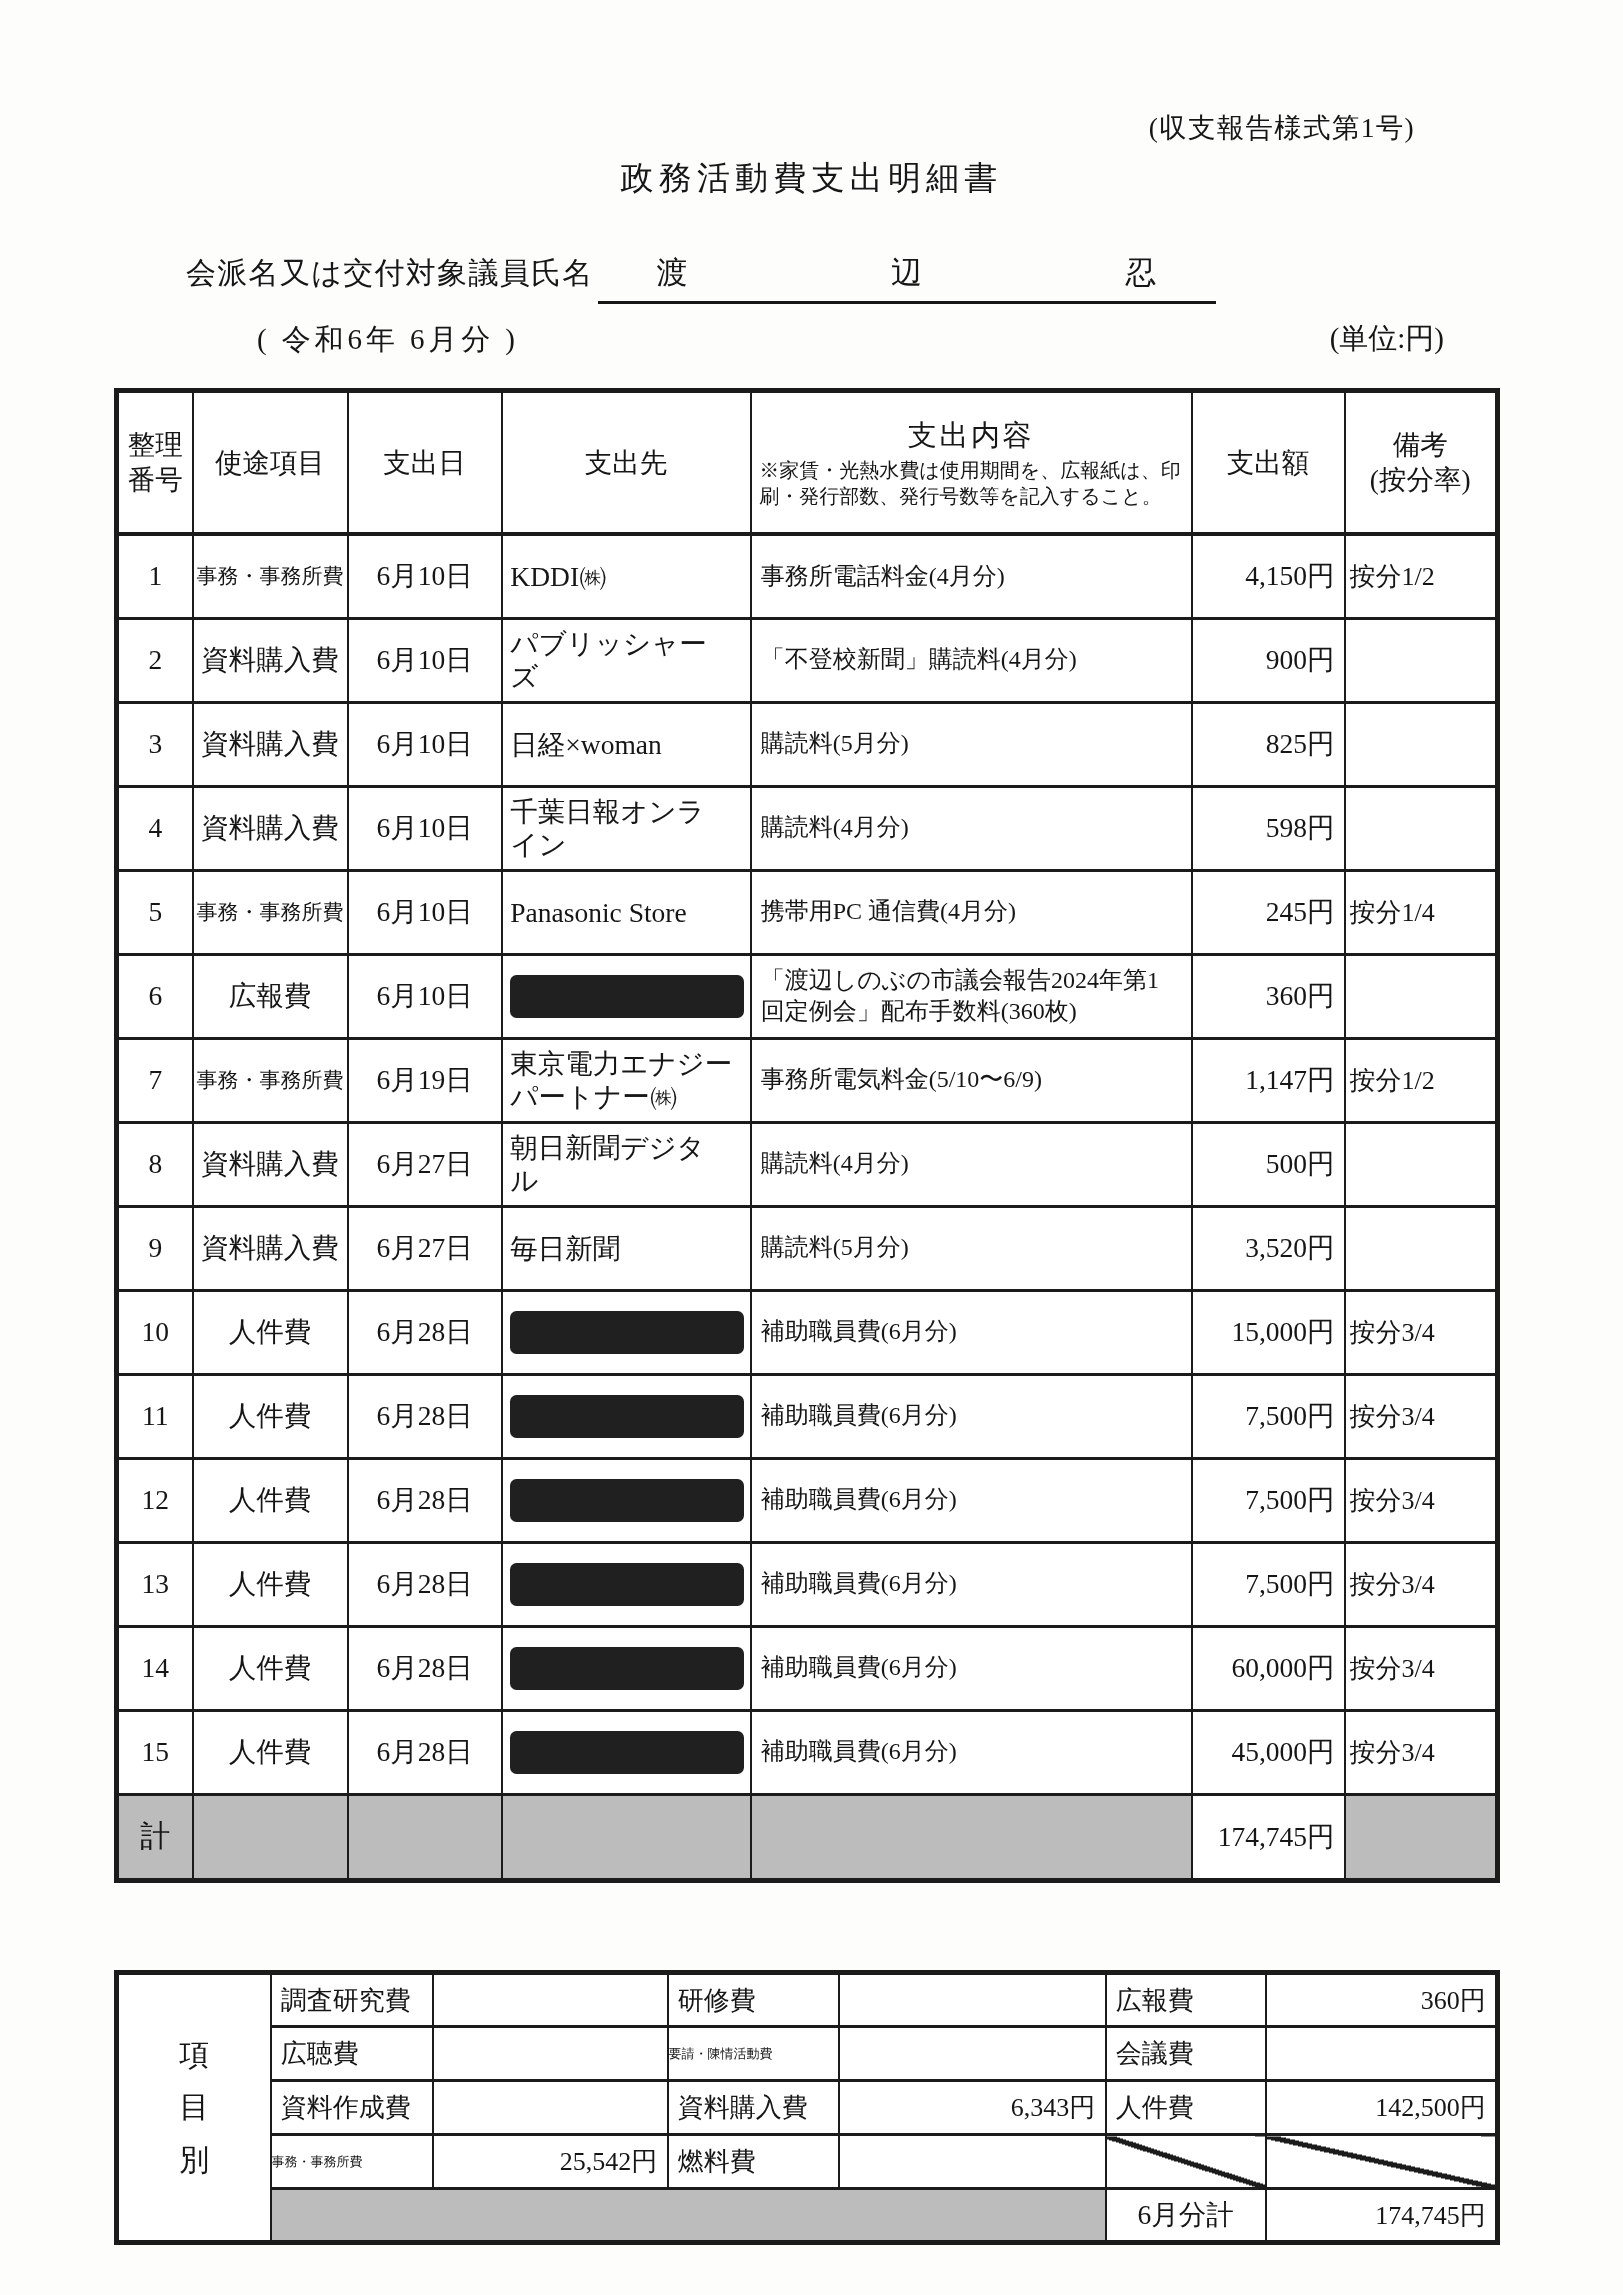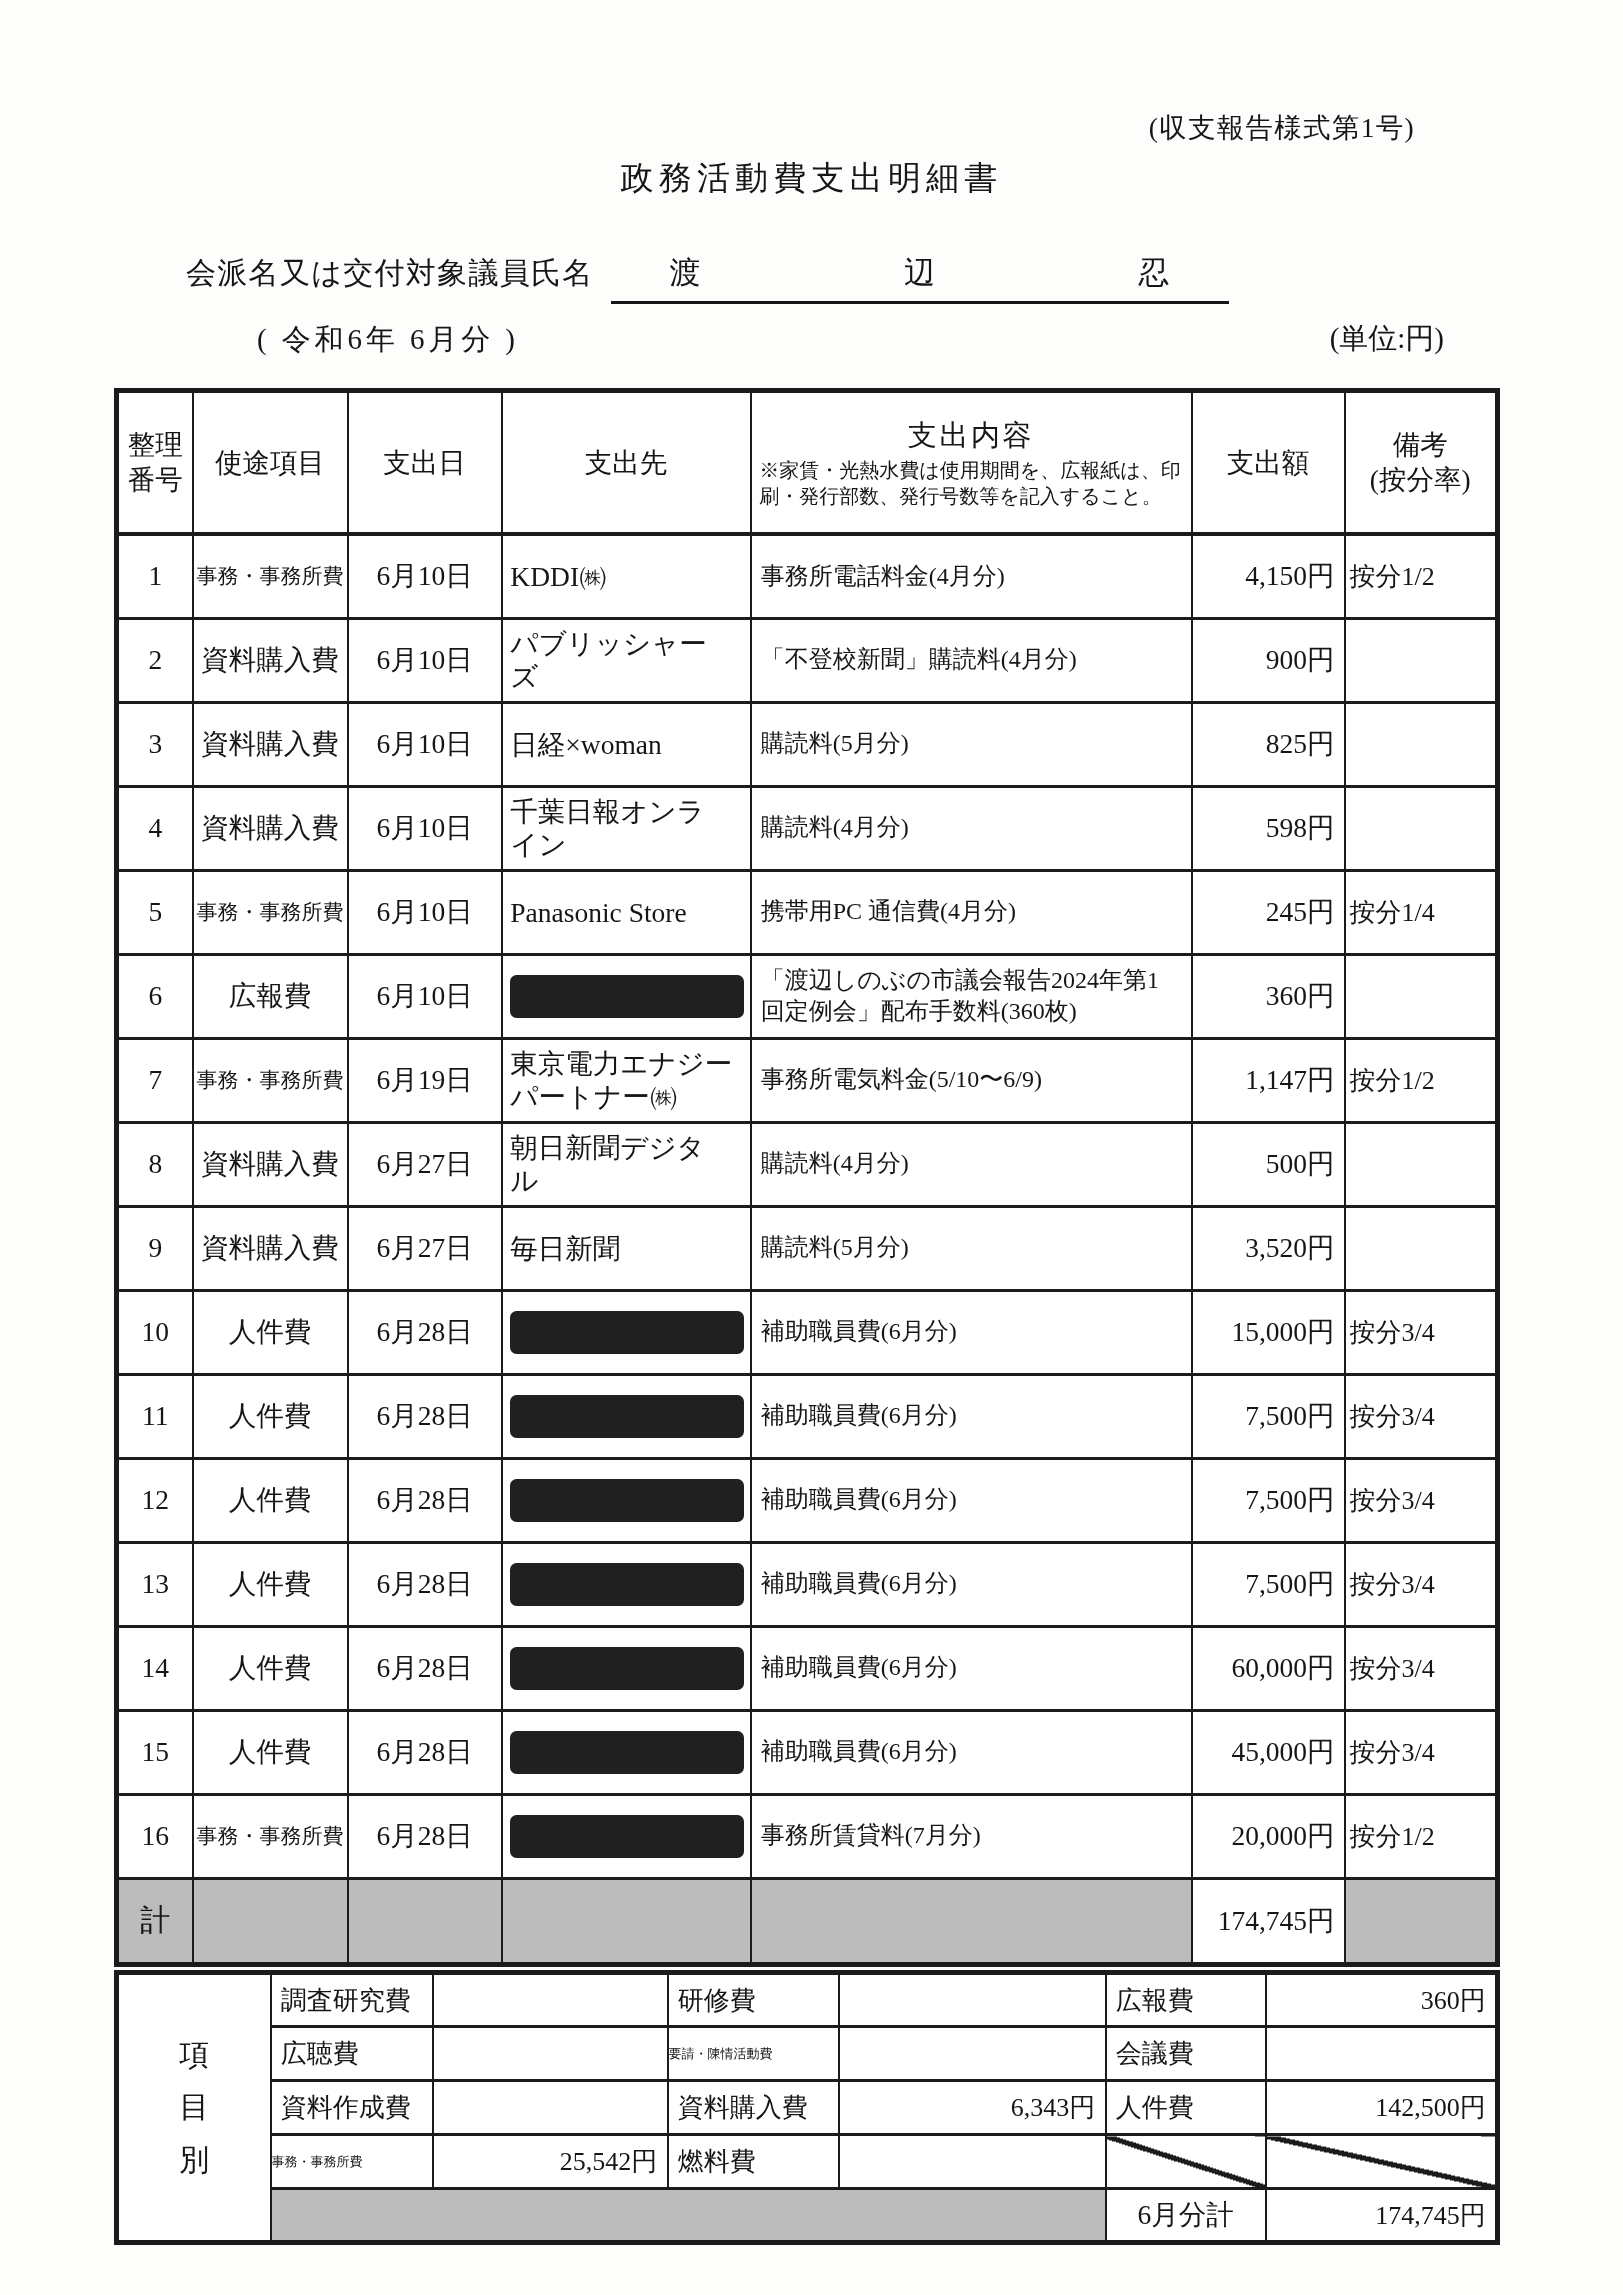--- a/index.html
+++ b/index.html
@@ -3,21 +3,21 @@
 <meta charset="utf-8">
 <style>
   html,body{margin:0;padding:0;background:#ffffff;}
   .page{
     position:relative;width:1623px;height:2295px;background:#fdfdfc;
     font-family:"Liberation Serif","DejaVu Serif",serif;color:#161616;
     overflow:hidden;
   }
   .form-code{position:absolute;top:110px;right:208px;font-size:27.5px;letter-spacing:1.3px;}
   .doc-title{position:absolute;top:156px;left:0;width:100%;text-align:center;font-size:33px;letter-spacing:5.2px;}
-  .name-line{position:absolute;top:252px;left:186px;display:flex;align-items:baseline;gap:17px;}
+  .name-line{position:absolute;top:252px;left:186px;display:flex;align-items:baseline;gap:4px;}
   .name-label{font-size:30px;letter-spacing:1.3px;}
   .name-value{width:618px;border-bottom:3.9px solid #161616;display:flex;justify-content:space-between;
     padding:0 59px 6.5px 59px;font-size:31px;box-sizing:border-box;}
   .period{position:absolute;top:320px;left:221px;font-size:29px;letter-spacing:3.9px;margin-left:36px;}
   .unit{position:absolute;top:319px;right:179px;font-size:29px;}
 
   table{border-collapse:collapse;table-layout:fixed;background:#fff;}
   table.main{position:absolute;top:352px;left:114px;width:1380px;border:5.2px solid #1b1b1b;margin-top:36px;}
   table.summary{position:absolute;top:1970px;left:114px;width:1380px;border:5.2px solid #1b1b1b;}
   td,th{border:2px solid #1b1b1b;border-top-width:3.3px;border-bottom-width:3.3px;
@@ -229,29 +229,20 @@
     </tr>
         <tr>
       <td class="c-no">15</td>
       <td class="c-cat">人件費</td>
       <td class="c-date">6月28日</td>
       <td class="c-payee"><div class="redact"></div></td>
       <td class="c-detail">補助職員費(6月分)</td>
       <td class="c-amount">45,000円</td>
       <td class="c-remarks">按分3/4</td>
     </tr>
-        <tr>
-      <td class="c-no">16</td>
-      <td class="c-cat small">事務・事務所費</td>
-      <td class="c-date">6月28日</td>
-      <td class="c-payee"><div class="redact"></div></td>
-      <td class="c-detail">事務所賃貸料(7月分)</td>
-      <td class="c-amount">20,000円</td>
-      <td class="c-remarks">按分1/2</td>
-    </tr>
       </tbody>
     <tbody>
       <tr class="total-row">
         <td class="gray c-no total-label">計</td>
         <td class="gray"></td>
         <td class="gray"></td>
         <td class="gray"></td>
         <td class="gray"></td>
         <td class="c-amount">174,745円</td>
         <td class="gray"></td>

